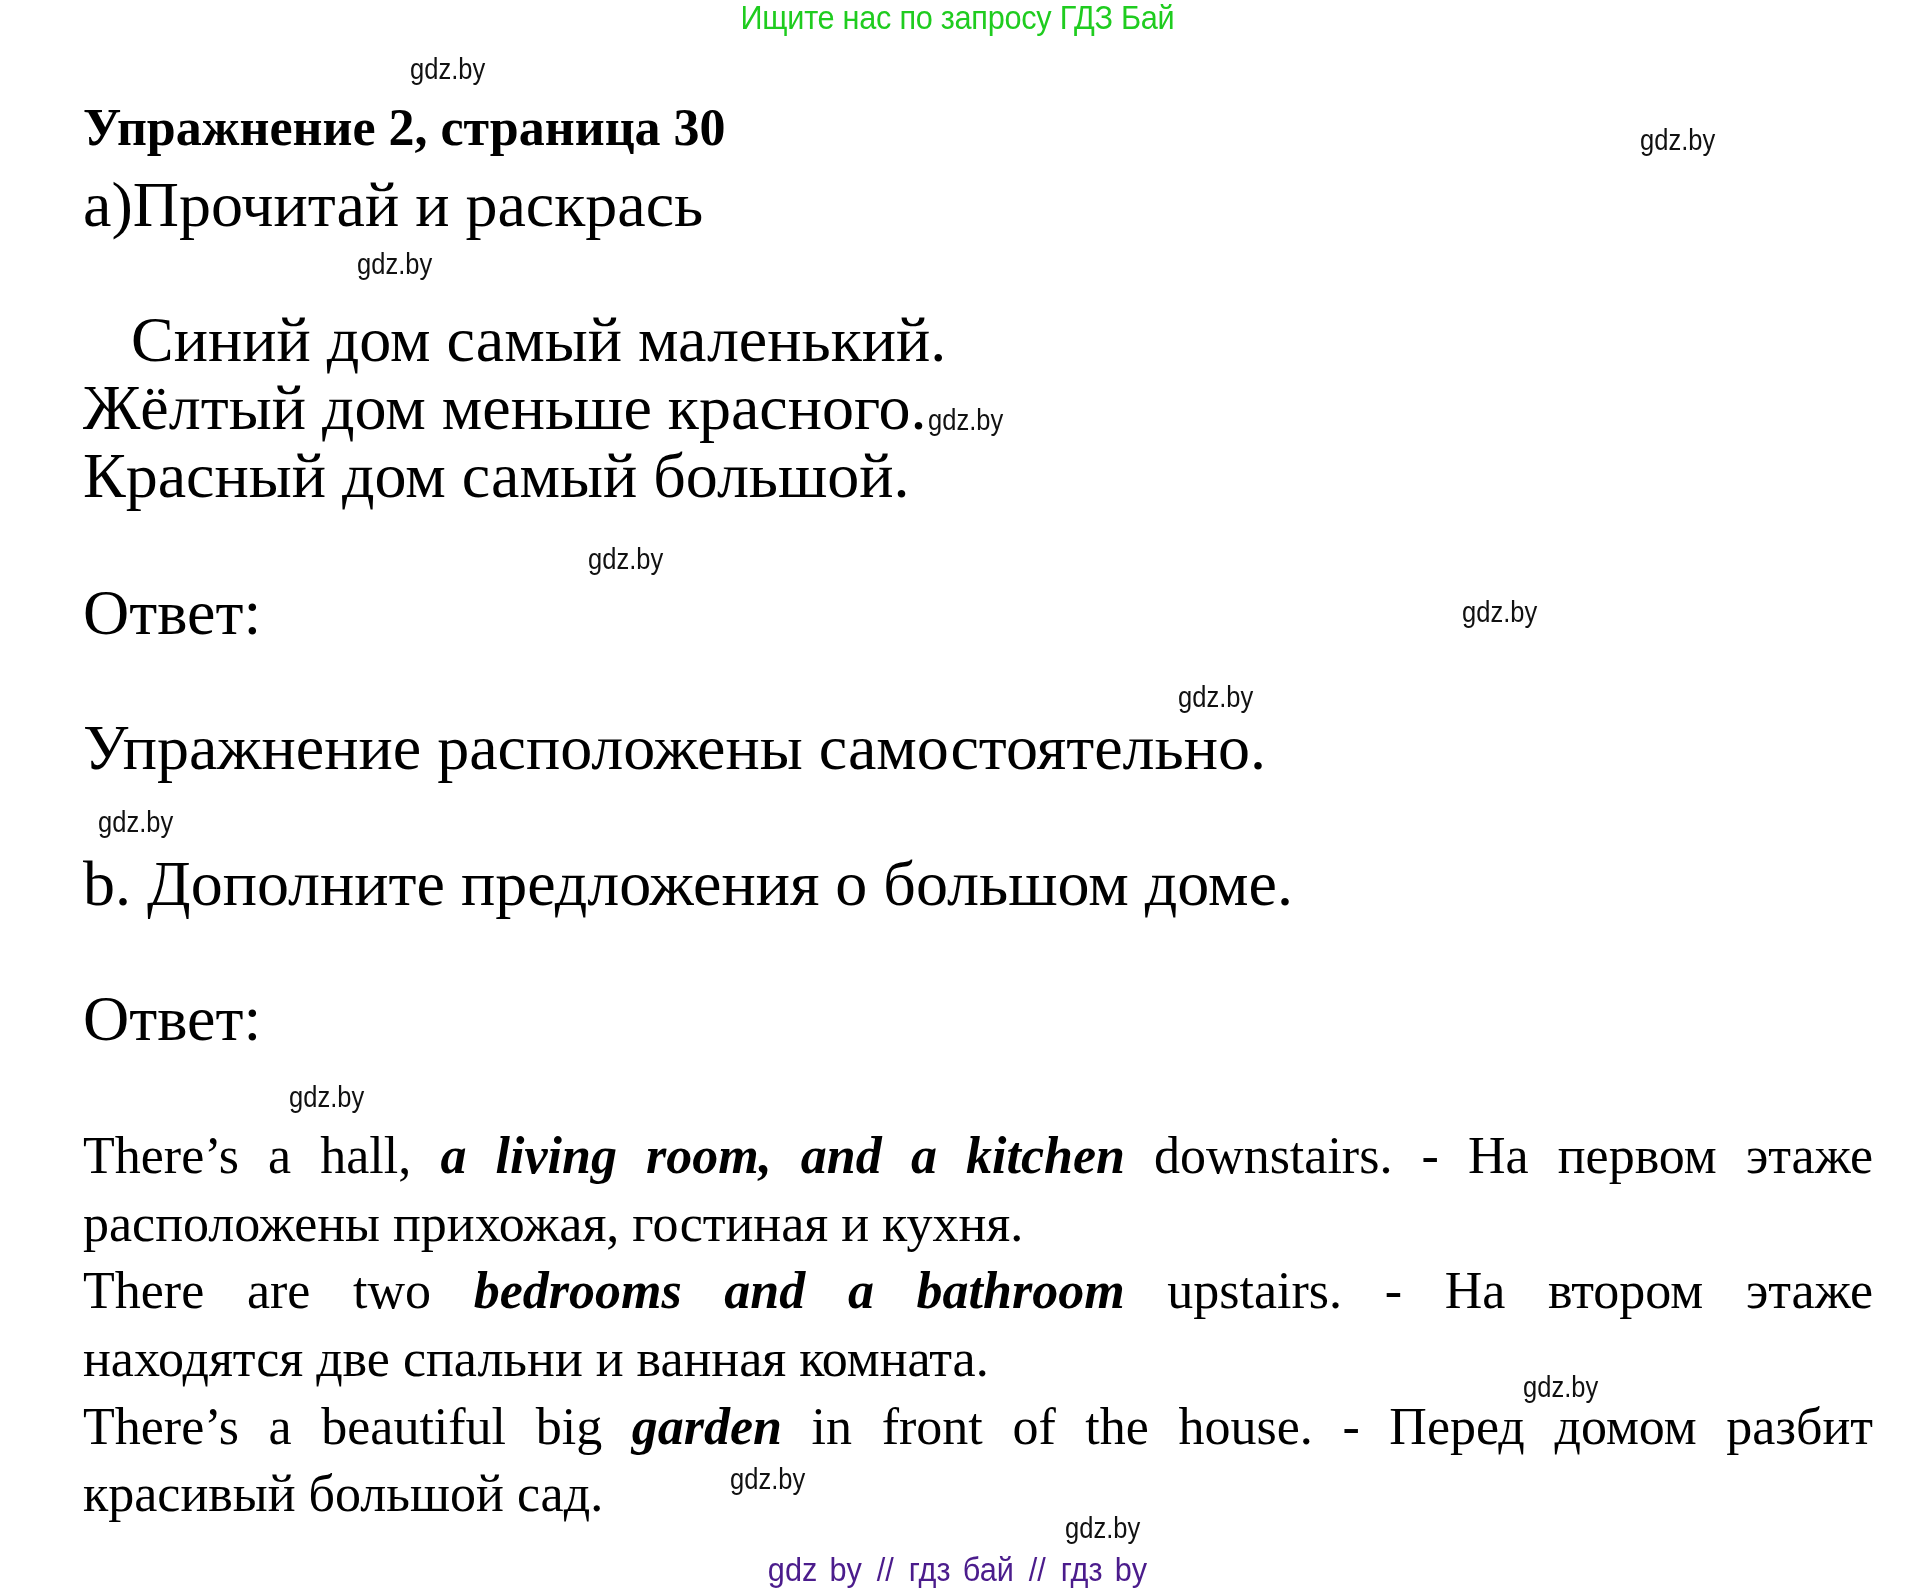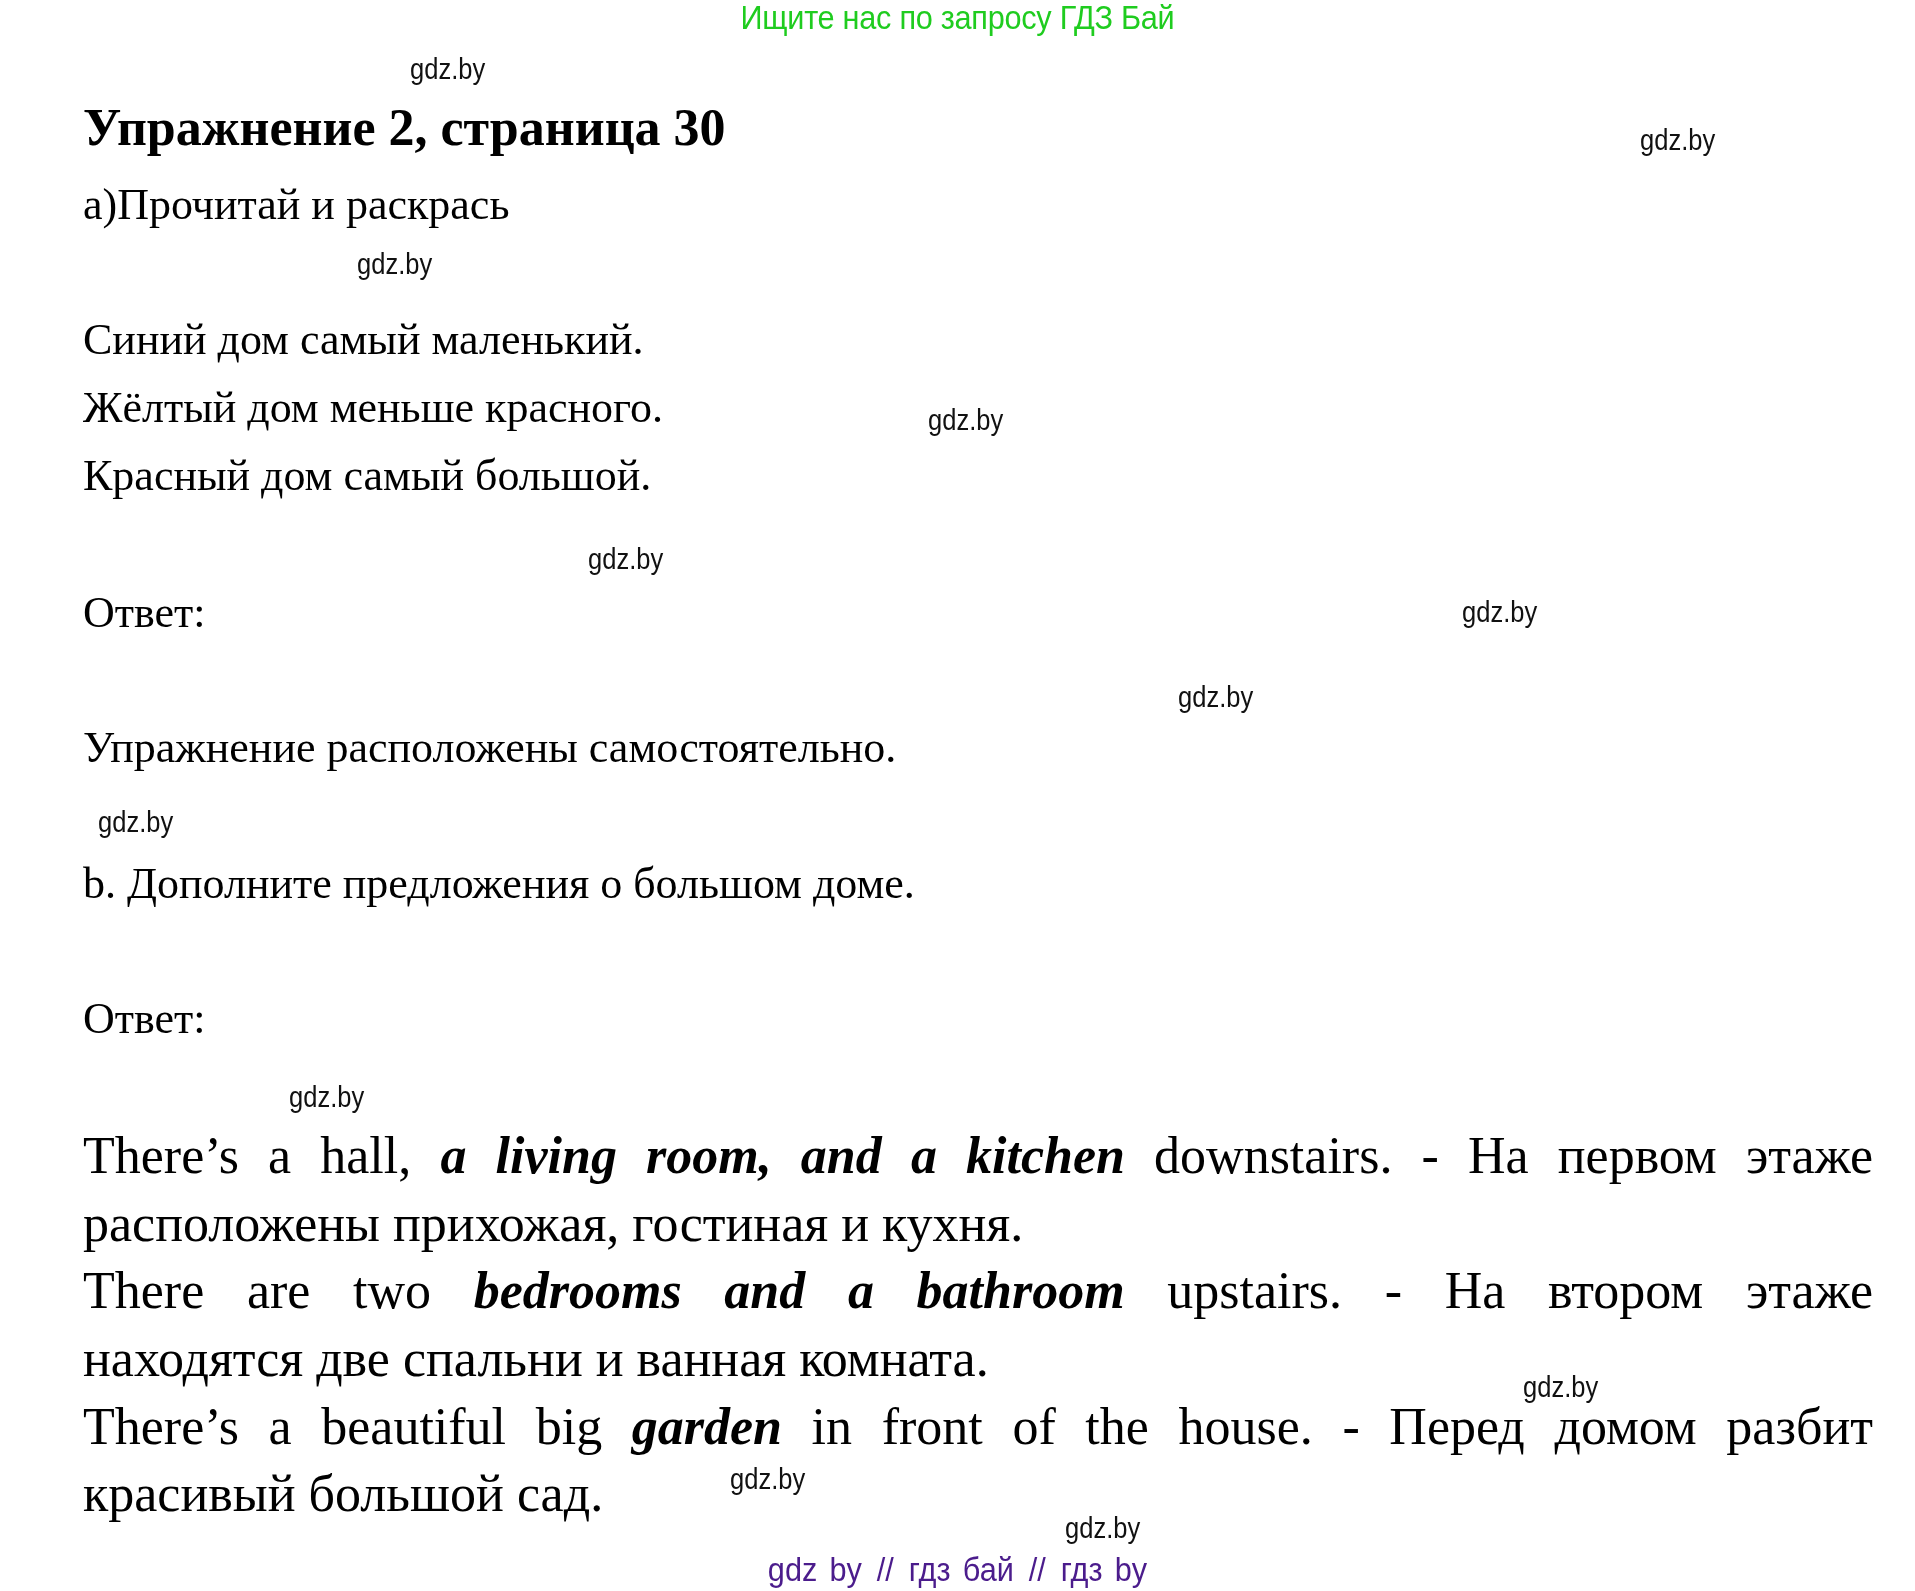--- a/index.html
+++ b/index.html
@@ -35,21 +35,21 @@
       font-size: 29px;
       line-height: 32px;
       color: #111;
       transform: scaleX(0.88);
       transform-origin: 0 0;
       white-space: nowrap;
     }
     .line {
       position: absolute;
       left: 83px;
-      font-size: 44px;
+      font-size: 64px;
       line-height: 56px;
       white-space: nowrap;
     }
     .title {
       font-weight: bold;
       font-size: 52px;
     }
     .para {
       position: absolute;
       left: 83px;
@@ -100,21 +100,21 @@
 <div class="wm" style="left:1178px;top:681px;">gdz.by</div>
 <div class="wm" style="left:98px;top:806px;">gdz.by</div>
 <div class="wm" style="left:289px;top:1081px;">gdz.by</div>
 <div class="wm" style="left:1523px;top:1371px;">gdz.by</div>
 <div class="wm" style="left:730px;top:1463px;">gdz.by</div>
 <div class="wm" style="left:1065px;top:1512px;">gdz.by</div>
 
 <div class="line title" style="top:100px;">Упражнение 2, страница 30</div>
 <div class="line" style="top:177px;">a)Прочитай и раскрась</div>
 
-<div class="line" style="top:312px;">Синий дом самый маленький.</div>
+<div class="line" style="top:312px;margin-left:48px;">Синий дом самый маленький.</div>
 <div class="line" style="top:380px;">Жёлтый дом меньше красного.</div>
 <div class="line" style="top:448px;">Красный дом самый большой.</div>
 
 <div class="line" style="top:585px;">Ответ:</div>
 <div class="line" style="top:720px;">Упражнение расположены самостоятельно.</div>
 
 <div class="line" style="top:856px;">b. Дополните предложения о большом доме.</div>
 <div class="line" style="top:991px;">Ответ:</div>
 
 <div class="para" style="top:1122px;">

